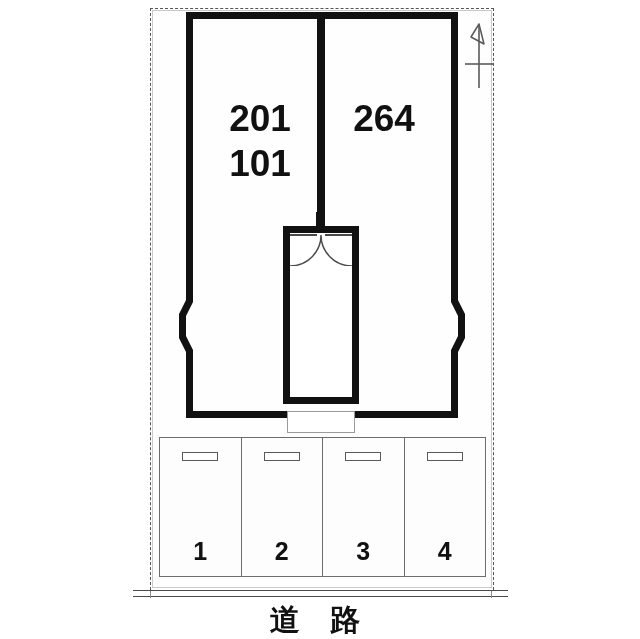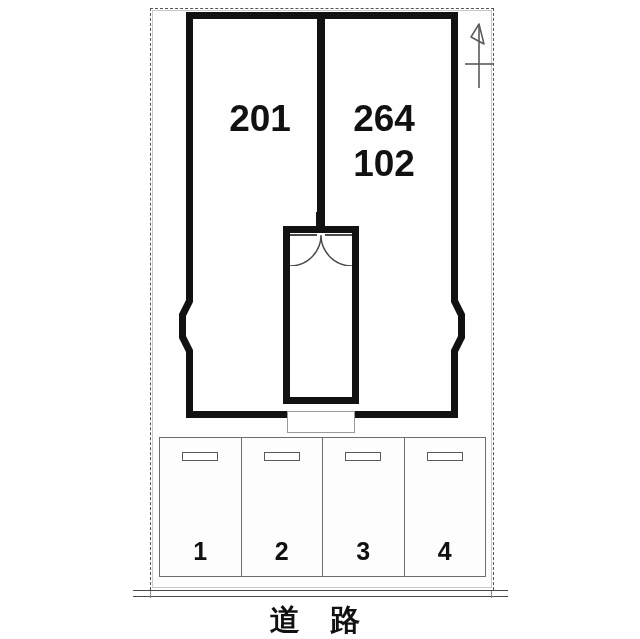--- a/index.html
+++ b/index.html
@@ -215,23 +215,23 @@
 
     <div class="notch" style="left:254px; top:268px; width:28px; height:92px;">
       <svg width="28" height="92" viewBox="0 0 28 92">
         <polygon points="18,0 11,0 11,22 18,36 18,56 11,70 11,92 18,92 18,72 25,58 25,34 18,20" fill="#111111"></polygon>
       </svg>
     </div>
 
     <div class="bldg-wall" style="left:131px; top:0; width:8px; height:216px;"></div>
 
     <div class="unit-label" style="left:18px; top:85px; width:112px;">201</div>
+    <div class="unit-label" style="left:18px; top:130px; width:112px;">101</div>
 
     <div class="unit-label" style="left:142px; top:85px; width:112px;">264</div>
-    <div class="unit-label" style="left:142px; top:130px; width:112px;">102</div>
 
     <div class="corridor" style="left:97px; top:214px; width:76px; height:192px;">
 
       <div class="corr-inner" style="left:6px; top:6px; width:64px; height:170px;"></div>
 
       <div class="corr-wall" style="left:0; top:0; width:76px; height:7px;"></div>
 
       <div class="corr-wall" style="left:0; top:0; width:7px; height:178px;"></div>
       <div class="corr-wall" style="left:69px; top:0; width:7px; height:178px;"></div>
 

